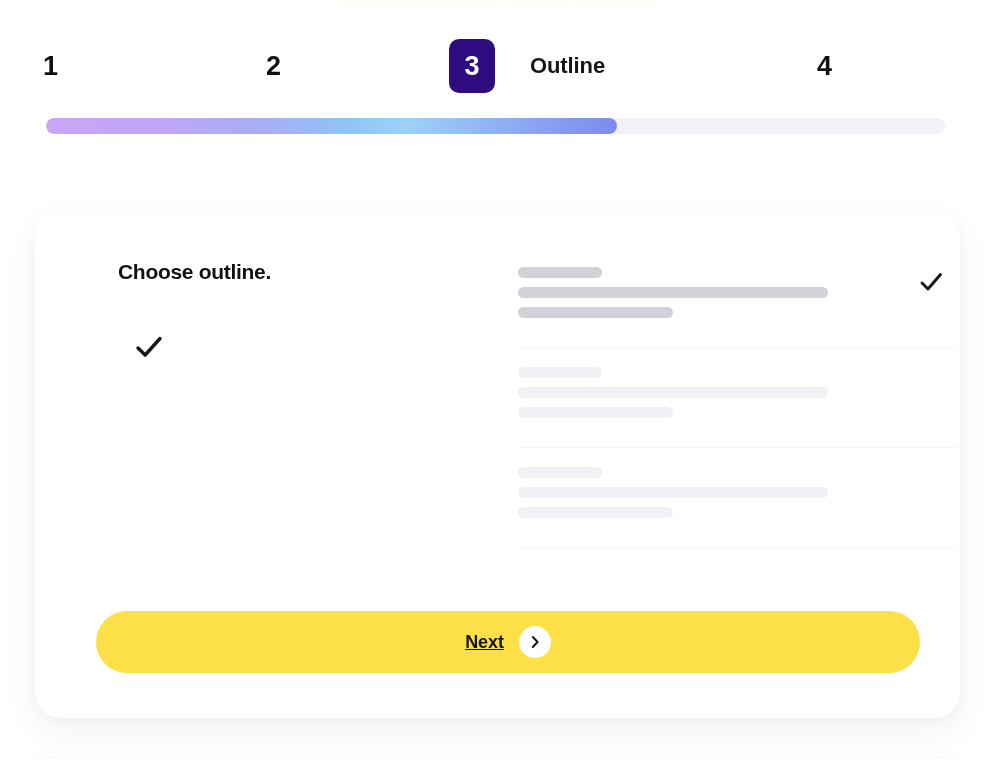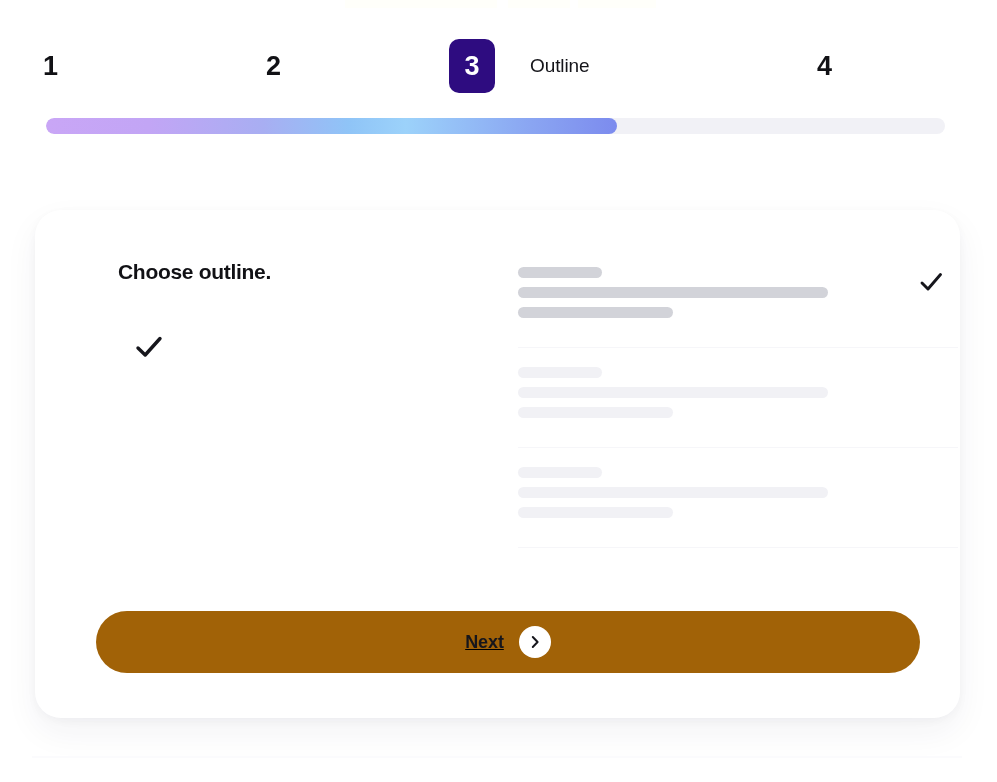--- a/index.html
+++ b/index.html
@@ -67,22 +67,22 @@
     background: #2E0C80;
     display: flex;
     align-items: center;
     justify-content: center;
   }
   .step-badge .step-num {
     color: #ffffff;
   }
   .step-label {
     margin-left: 35px;
-    font-size: 19px;
-    font-weight: 400;
+    font-size: 22px;
+    font-weight: 700;
     color: #15151a;
     letter-spacing: -0.1px;
     white-space: nowrap;
     text-align: right;
   }
 
   
   .progress-track {
     position: absolute;
     left: 46px;
@@ -313,21 +313,21 @@
       <div class="option-lines">
         <div class="sk w-short" style="background: rgb(241, 241, 245);"></div>
         <div class="sk w-long" style="background: rgb(241, 241, 245);"></div>
         <div class="sk w-mid" style="background: rgb(241, 241, 245);"></div>
       </div>
       <div class="option-check"></div>
     </div>
 
   </div>
 
-  <button class="next-btn" style="background: #a16207; text-decoration: underline;">
+  <button class="next-btn" style="background: #fde047; text-decoration: underline;">
     <span class="next-label">Next</span>
     <span class="next-circle">
       <svg width="16" height="16" viewBox="0 0 16 16" aria-hidden="true">
         <path d="M5.8 3 L10.6 8 L5.8 13" fill="none" stroke="#16161c" stroke-width="2" stroke-linecap="round" stroke-linejoin="round"></path>
       </svg>
     </span>
   </button>
 
 </div>
 

